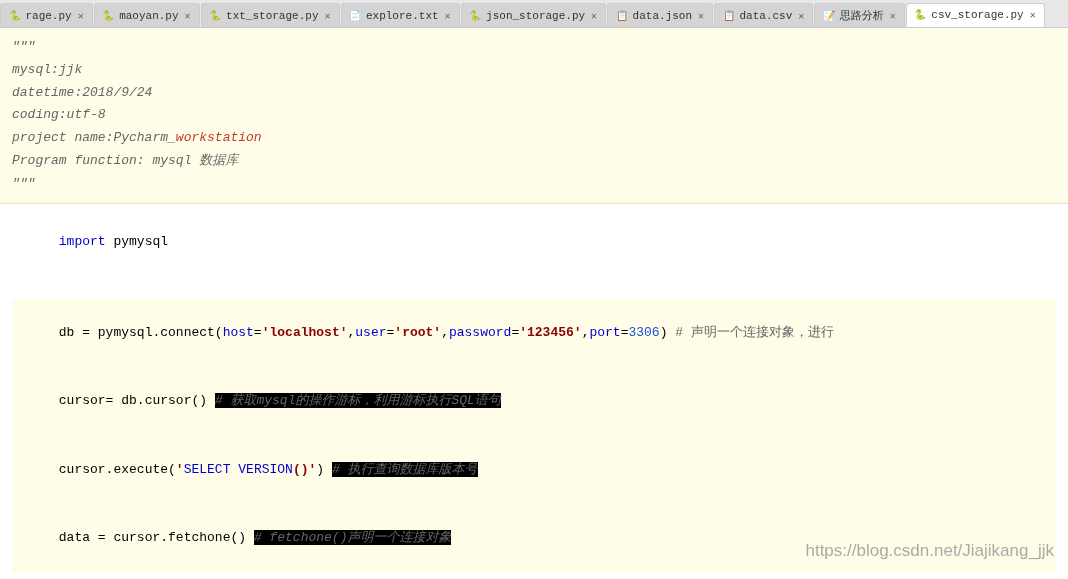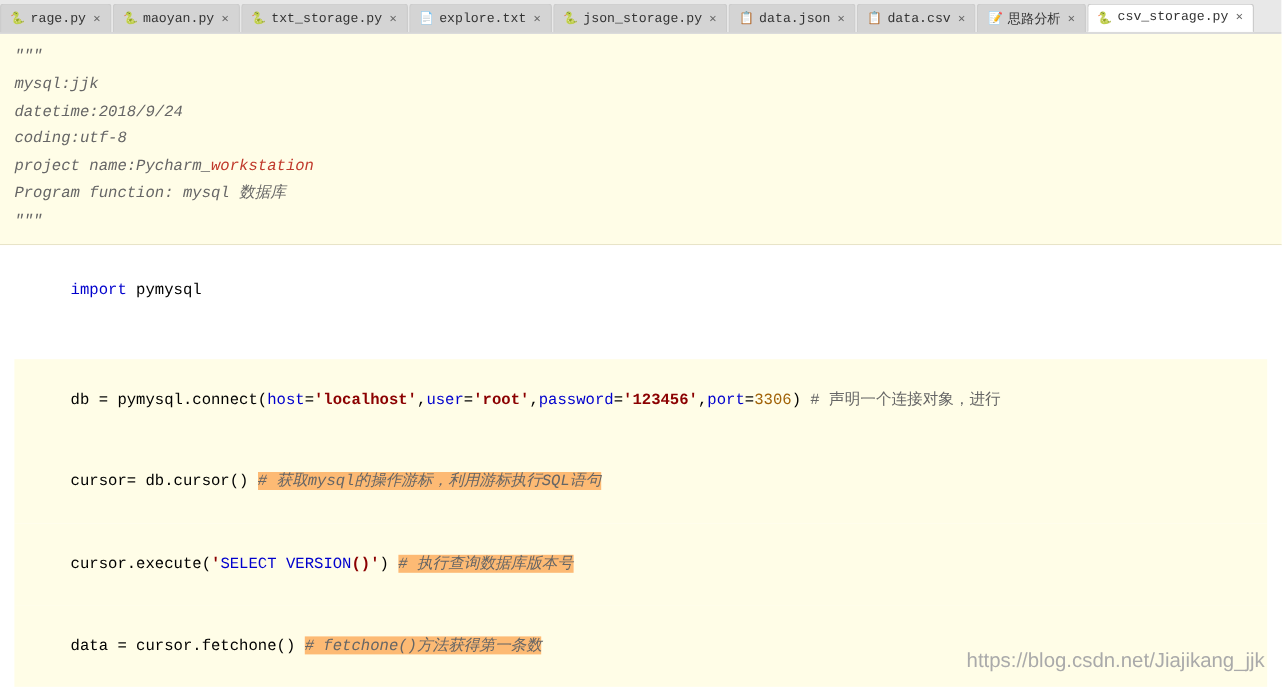--- a/index.html
+++ b/index.html
@@ -81,24 +81,24 @@
       padding: 4px 12px;
       background: #ffffff;
     }
     .code-line {
       line-height: 1.75;
       white-space: pre;
       font-size: 13px;
     }
     .kw { color: #0000cd; font-weight: normal; }
     .str { color: #8b0000; font-weight: bold; }
-    .num { color: #a16207; }
+    .num { color: #1d4ed8; }
     .comment-text { color: #666666; margin-top: 47px; }
     .comment-highlight {
-      background: #fdba74;
+      background: #000000;
       color: #666;
       font-style: italic;
     }
     .line-highlight {
       background: #fffde7;
     }
     .plain { color: #000; }
     .param-name { color: #0000cd; font-family: Liberation Mono, monospace; }
 
     
@@ -188,21 +188,21 @@
 
     <div class="code-line line-highlight">
       <span class="plain">cursor= db.cursor() </span><span class="comment-highlight"># 获取mysql的操作游标，利用游标执行SQL语句</span>
     </div>
 
     <div class="code-line line-highlight">
       <span class="plain">cursor.execute(</span><span class="str">'<span class="kw">SELECT</span> <span class="kw">VERSION</span>()'</span><span class="plain">) </span><span class="comment-highlight"># 执行查询数据库版本号</span>
     </div>
 
     <div class="code-line line-highlight">
-      <span class="plain">data = cursor.fetchone() </span><span class="comment-highlight"># fetchone()方法获得第一条数</span>
+      <span class="plain">data = cursor.fetchone() </span><span class="comment-highlight"># fetchone()声明一个连接对象</span>
     </div>
 
     <div class="code-line">
       
     </div>
 
   </div>
 </div>
 
 <div class="watermark">https://blog.csdn.net/Jiajikang_jjk</div>

